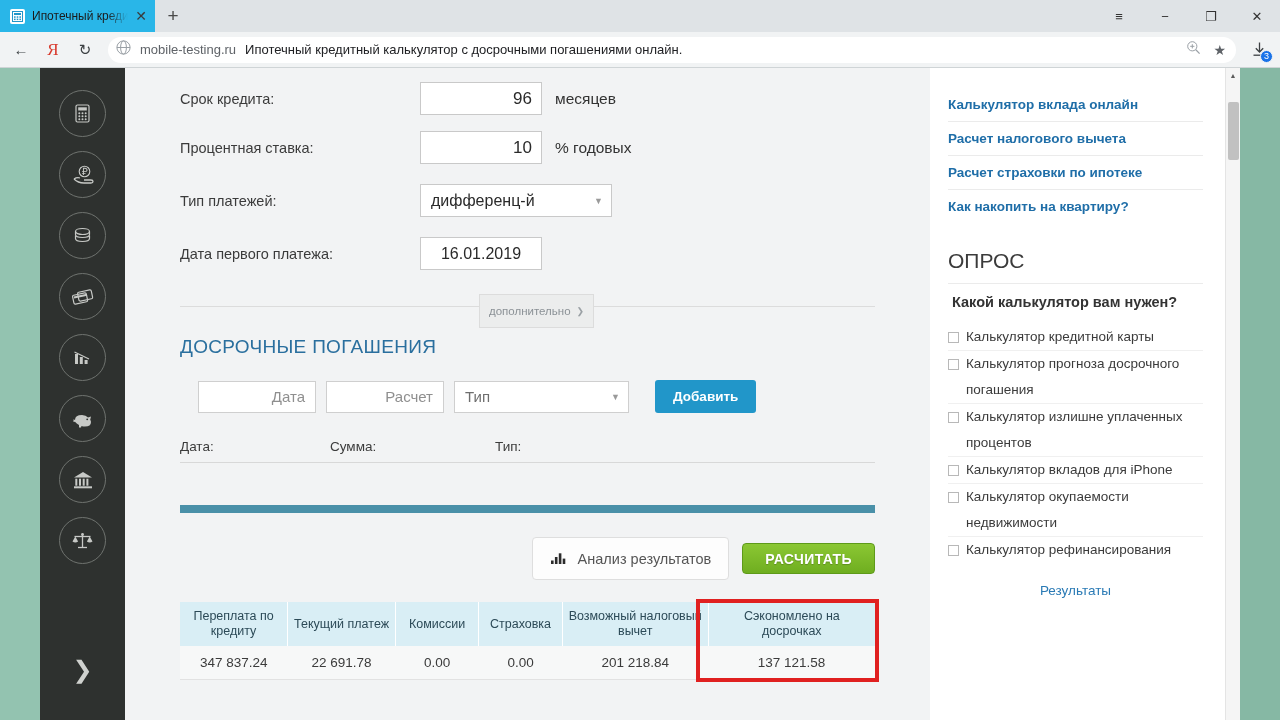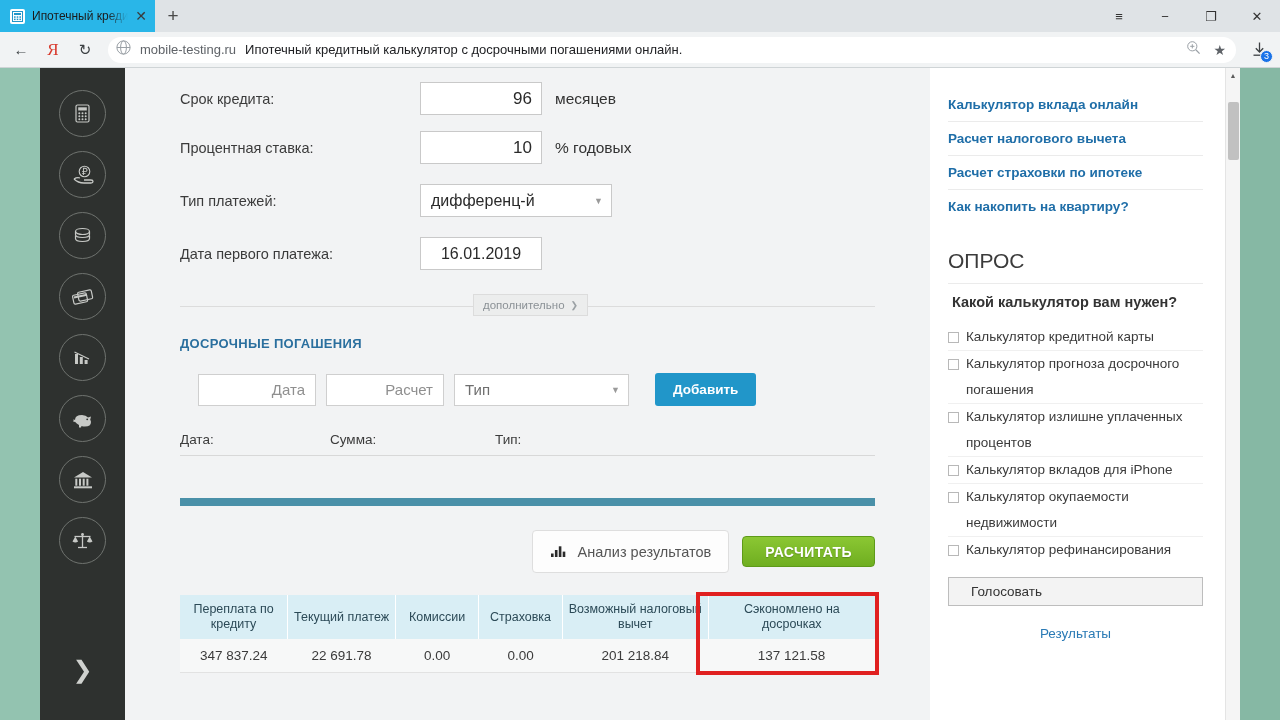--- a/index.html
+++ b/index.html
@@ -137,30 +137,30 @@
     width: 122px; height: 33px; background: #fff; border: 1px solid #c9c9c9;
     display: flex; align-items: center; justify-content: center;
     font-size: 16px; color: #2a2a2a;
   }
 
   .addl-wrap {
     position: relative; margin: 14px 0 0 0; height: 24px;
   }
   .addl-line { position: absolute; left: 0; right: 0; top: 12px; height: 1px; background: #dcdcdc; }
   .addl-btn {
-    position: absolute; left: 293px; top: 0; height: 22px;
+    position: absolute; left: 299px; top: 0; height: 34px;
     background: #eceded; border: 1px solid #dcdcdc;
     font-size: 11.5px; color: #8b9196; padding: 0 9px;
     display: flex; align-items: center; gap: 6px;
   }
   .addl-btn .cv { font-size: 9px; color: #9aa0a4; }
 
   .section-title {
-    font-size: 13px; color: #2a6f9e; letter-spacing: .3px;
-    margin: 18px 0 0 0; font-weight: 700;
+    font-size: 19px; color: #2a6f9e; letter-spacing: .3px;
+    margin: 18px 0 0 0; font-weight: 400;
   }
 
   .ep-addrow { display: flex; align-items: center; gap: 10px; margin-top: 22px; margin-left: 18px; }
   .ep-inp {
     width: 118px; height: 32px; background: #fff; border: 1px solid #cfcfcf;
     display: flex; align-items: center; justify-content: flex-end;
     padding: 0 10px; font-size: 15px; color: #8f8f8f;
   }
   .ep-sel {
     width: 175px; height: 32px; background: #fff; border: 1px solid #cfcfcf;
@@ -556,21 +556,20 @@
           </div>
           <div class="poll-item">
             <span class="cbx"></span>
             <span>Калькулятор окупаемости недвижимости</span>
           </div>
           <div class="poll-item" style="border-bottom:none;">
             <span class="cbx"></span>
             <span>Калькулятор рефинансирования</span>
           </div>
 
-          <div class="btn-vote">Голосовать</div>
           <div class="side-results">Результаты</div>
         </div>
 
         <div class="pscroll">
           <div class="pscroll-up">▲</div>
           <div class="pscroll-thumb"></div>
         </div>
 
       </div>
     </div>

